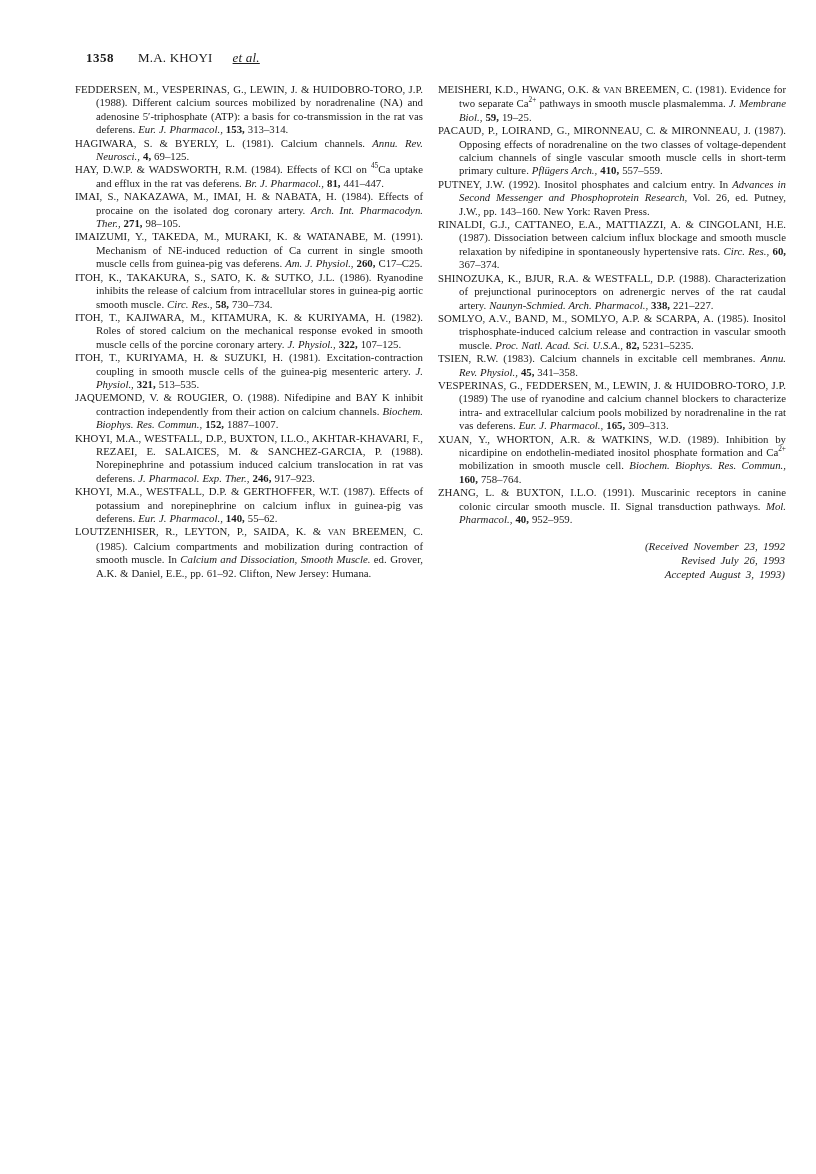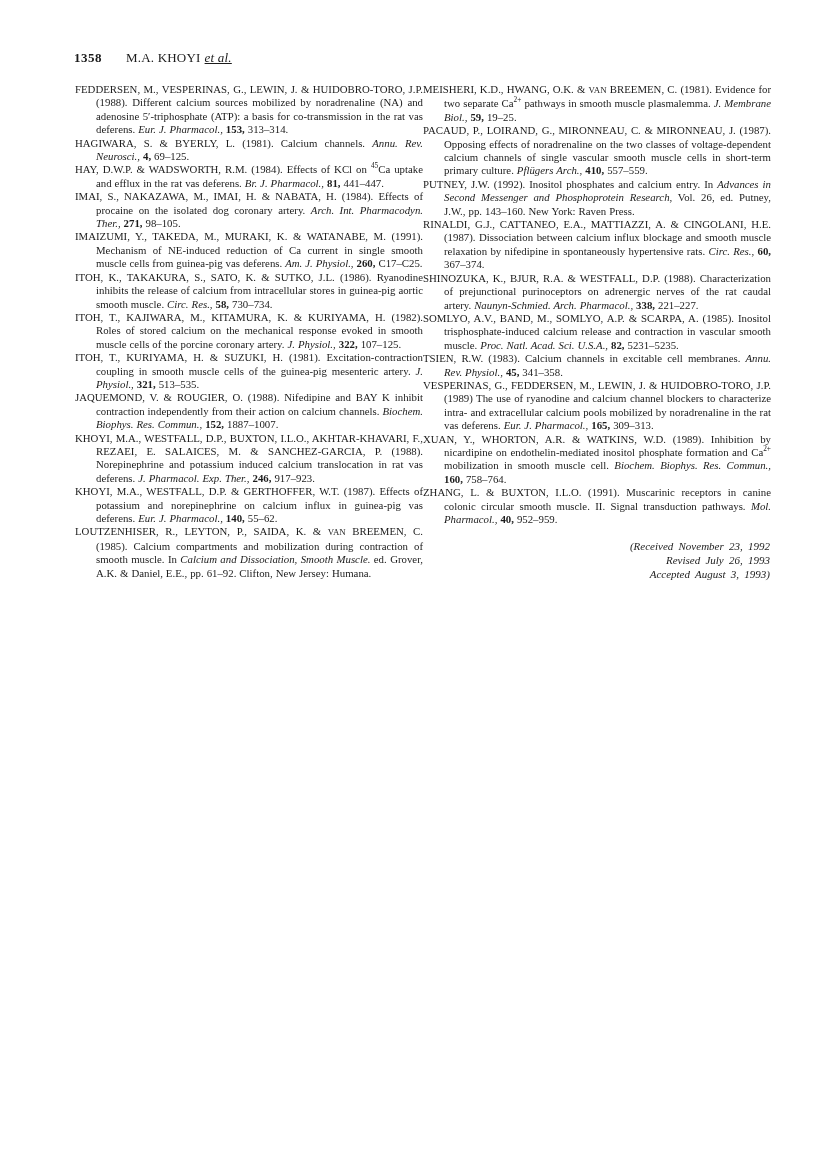--- a/index.html
+++ b/index.html
@@ -16,29 +16,31 @@
     position: absolute;
     top: 50px;
     left: 74px;
     font-size: 13px;
     white-space: nowrap;
   }
   .pagenum {
     font-weight: bold;
     letter-spacing: 0.5px;
     margin-right: 24px;
+    margin-left: 12px;
   }
   .running { letter-spacing: 0.2px; }
-  .etal { font-style: italic; margin-left: 4px; text-decoration: underline; }
+  .etal { font-style: italic; margin-left: 20px; text-decoration: underline; }
   .columns {
     position: absolute;
     top: 83px;
     left: 75px;
     width: 711px;
     display: flex;
+    gap: 15px;
   }
   .col { width: 348px; }
   p.ref {
     margin: 0;
     font-size: 10.8px;
     line-height: 13.4px;
     text-align: justify;
     padding-left: 21px;
     text-indent: -21px;
     word-spacing: 0.3px;

